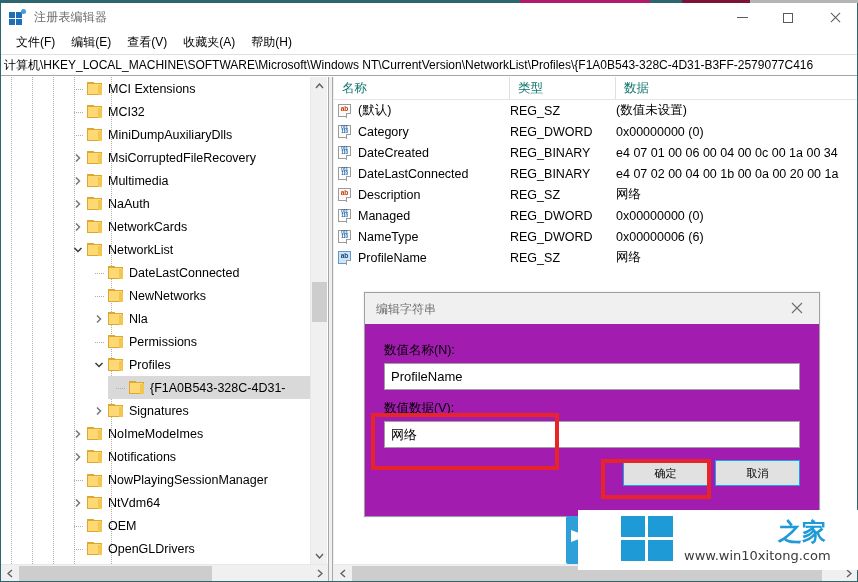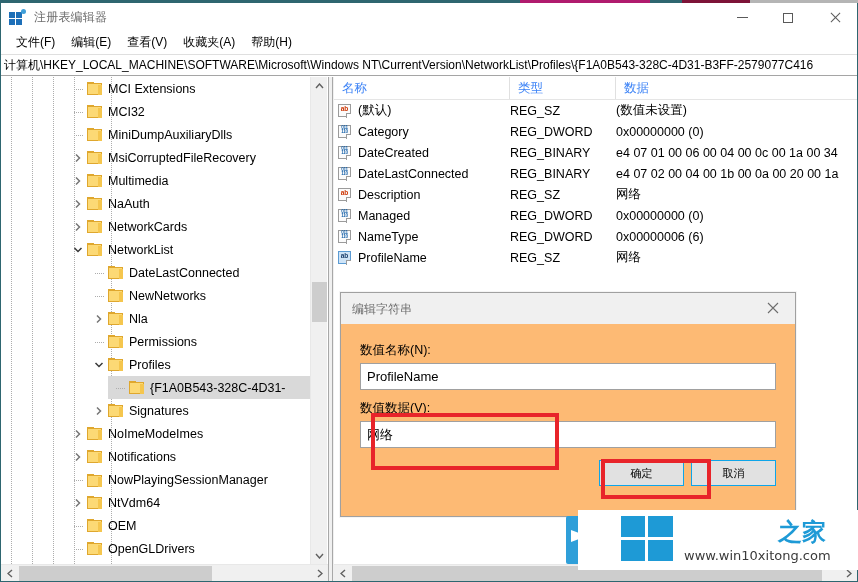--- a/index.html
+++ b/index.html
@@ -195,21 +195,21 @@
   
   .list-pane {
     position:absolute; left:333px; top:0; width:523px; height:504px;
     background:#ffffff; overflow:hidden;
   }
   .list-header {
     position:absolute; left:0; top:0; width:523px; height:23px;
     background:#ffffff; border-bottom:1px solid #e5e5e5;
   }
   .col-h {
-    position:absolute; top:0; height:22px; font-size:12.5px; color:#3b82f6;
+    position:absolute; top:0; height:22px; font-size:12.5px; color:#0f766e;
     display:flex; align-items:center; padding-left:8px;
     border-right:1px solid #e0e0e0; line-height:16px;
   }
   .list-body { position:absolute; left:0; top:23px; width:523px; height:464px; }
   .lrow {
     position:relative; height:21px; display:flex; align-items:center;
     font-size:12.5px; color:#000; white-space:nowrap;
   }
   .cell-name { position:absolute; left:0; display:flex; align-items:center; }
   .cell-type { position:absolute; left:176px; }
@@ -233,22 +233,22 @@
   .vicon.sz.sel .txt { color:#1a3f6b; }
   .vicon.bin .bits {
     position:absolute; left:2px; top:1px; width:11px; height:9px;
     font-size:4.5px; line-height:4.5px; color:#1560a8; font-weight:bold;
     letter-spacing:-0.2px; text-align:center;
     font-family:"Liberation Sans", sans-serif;
   }
 
   
   .dialog {
-    position:absolute; left:340px; top:292px; width:456px; height:225px;
-    background:#fdba74; border:1px solid #a0a0a0;
+    position:absolute; left:364px; top:292px; width:456px; height:225px;
+    background:#a21caf; border:1px solid #a0a0a0;
     box-shadow: 0 0 0 1px rgba(0,0,0,.04);
     text-align: center;
   }
   .dlg-title {
     position:absolute; left:0; top:0; width:454px; height:31px;
     background:#f0f0f0; display:flex; align-items:center;
   }
   .dlg-title .t {
     font-size:12px; color:#6d6d6d; padding-left:11px; line-height:16px;
   }

